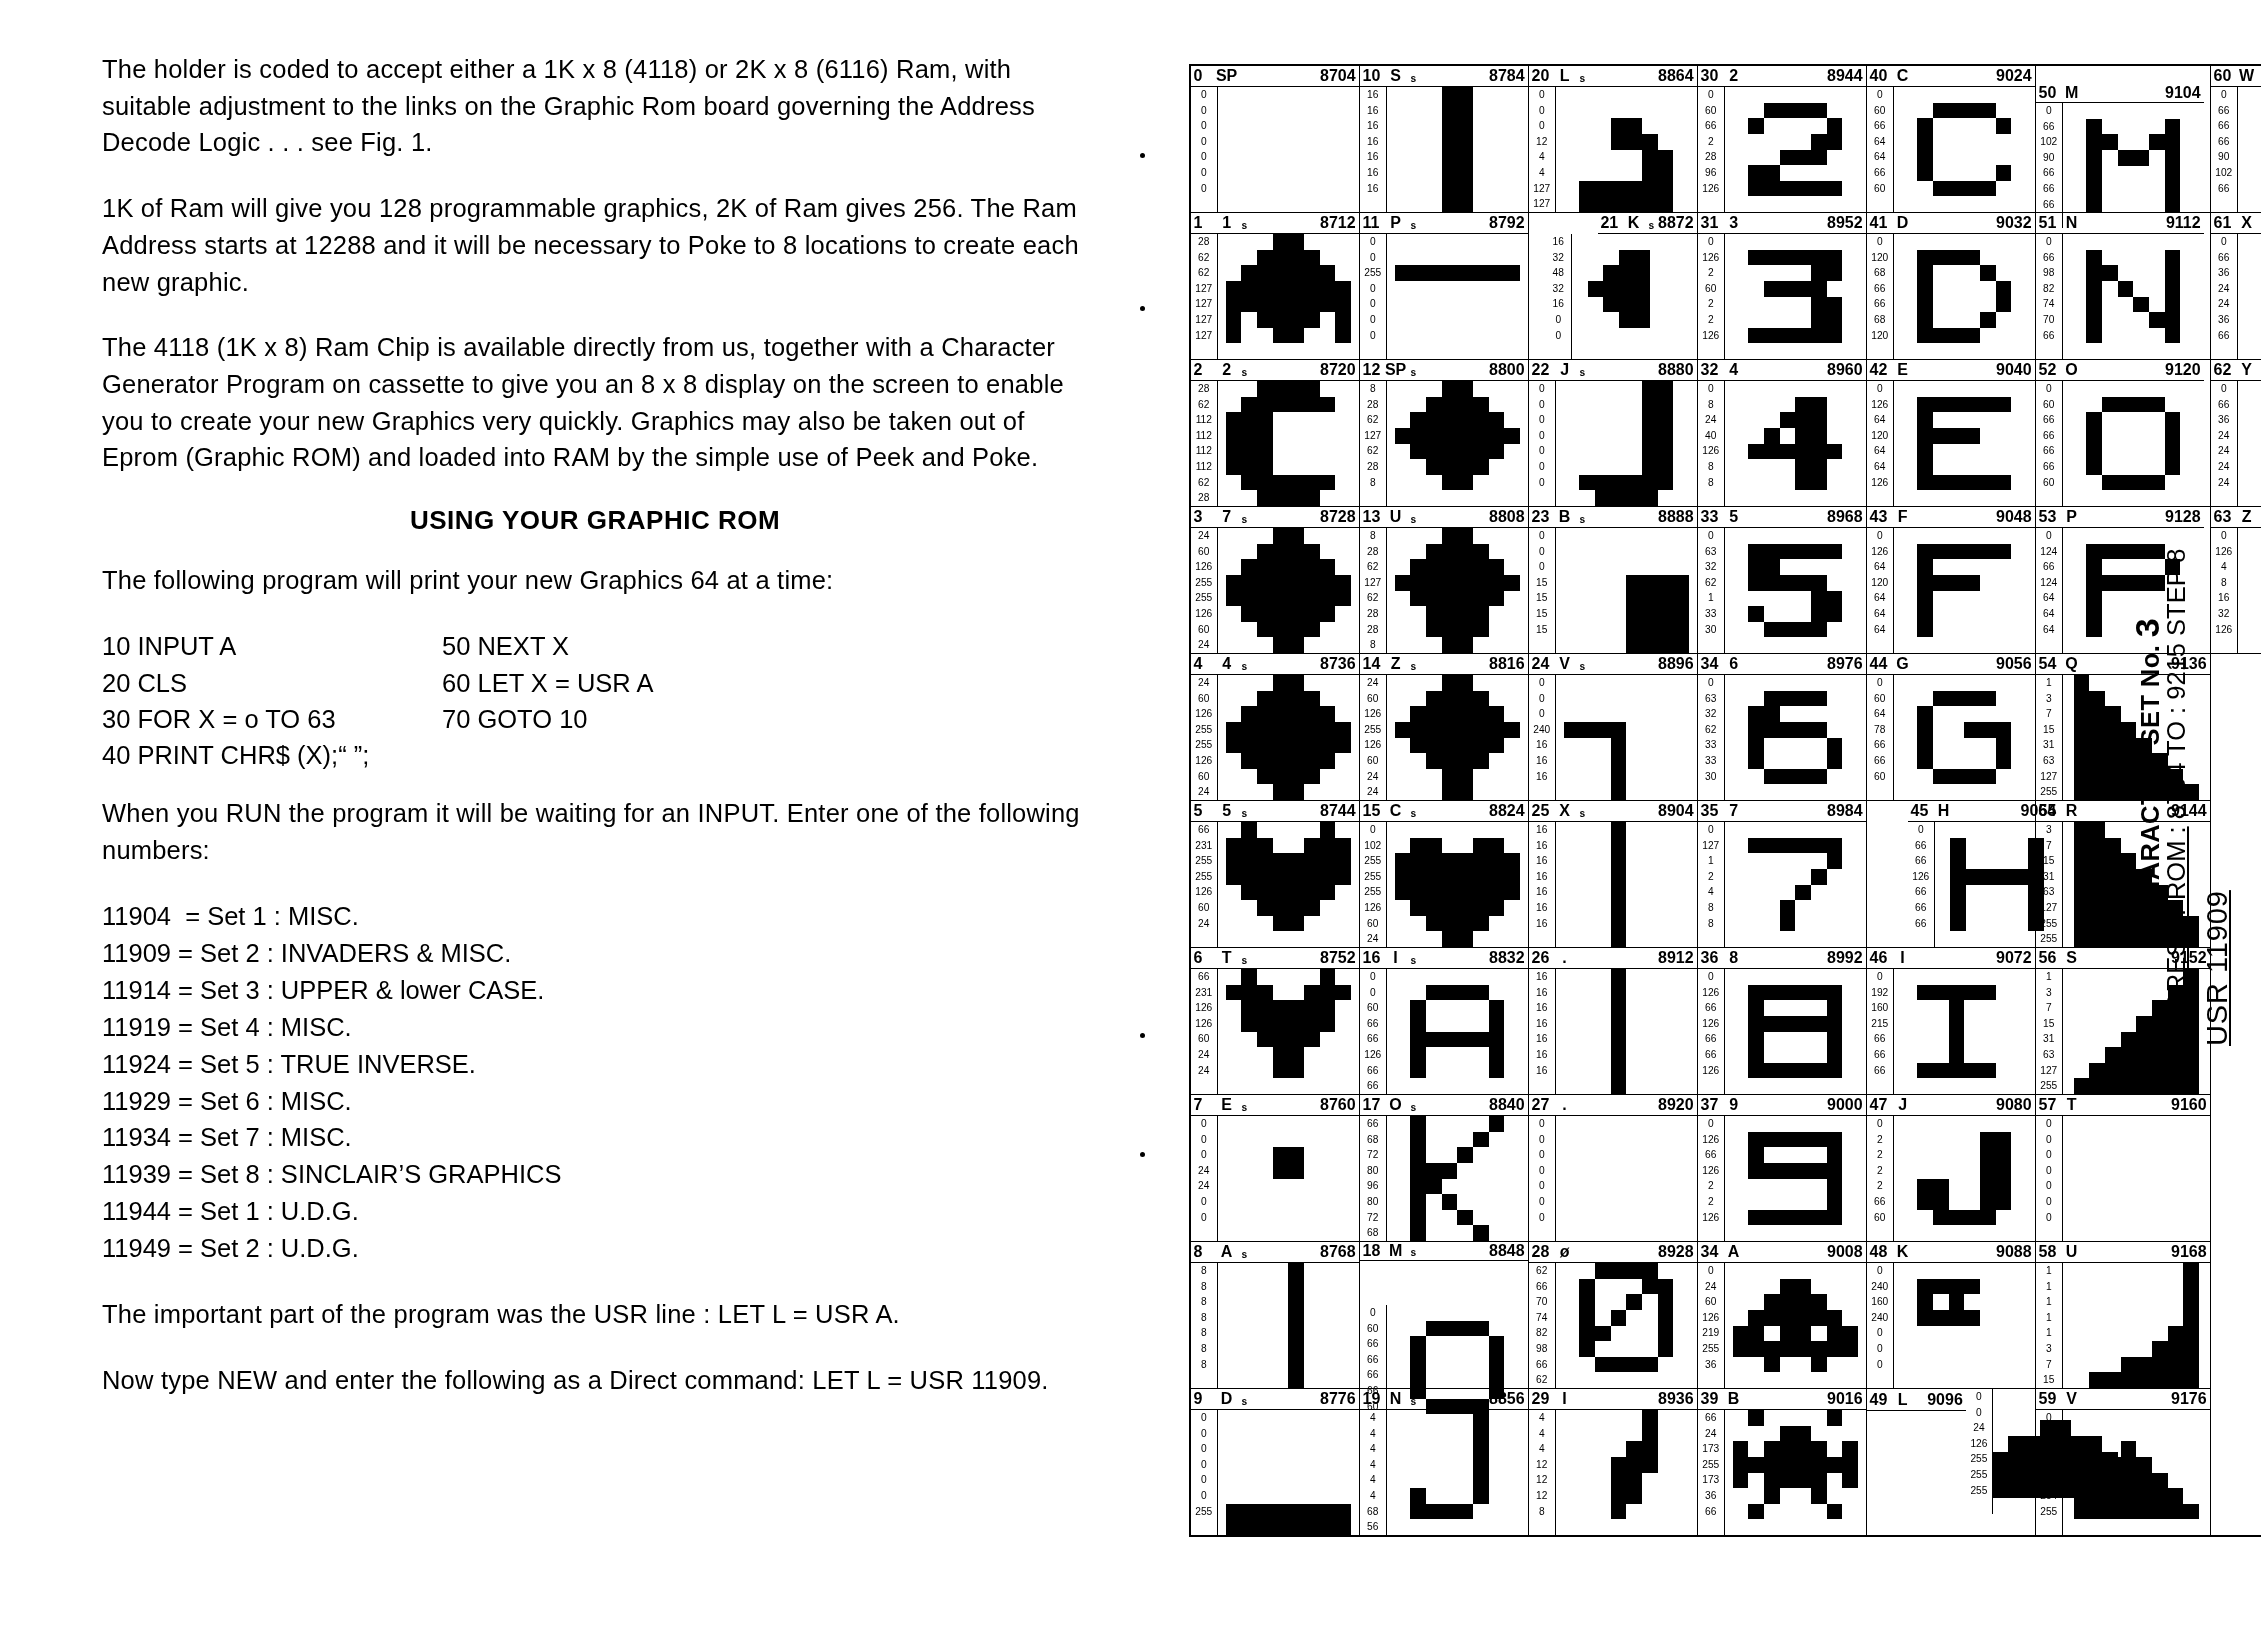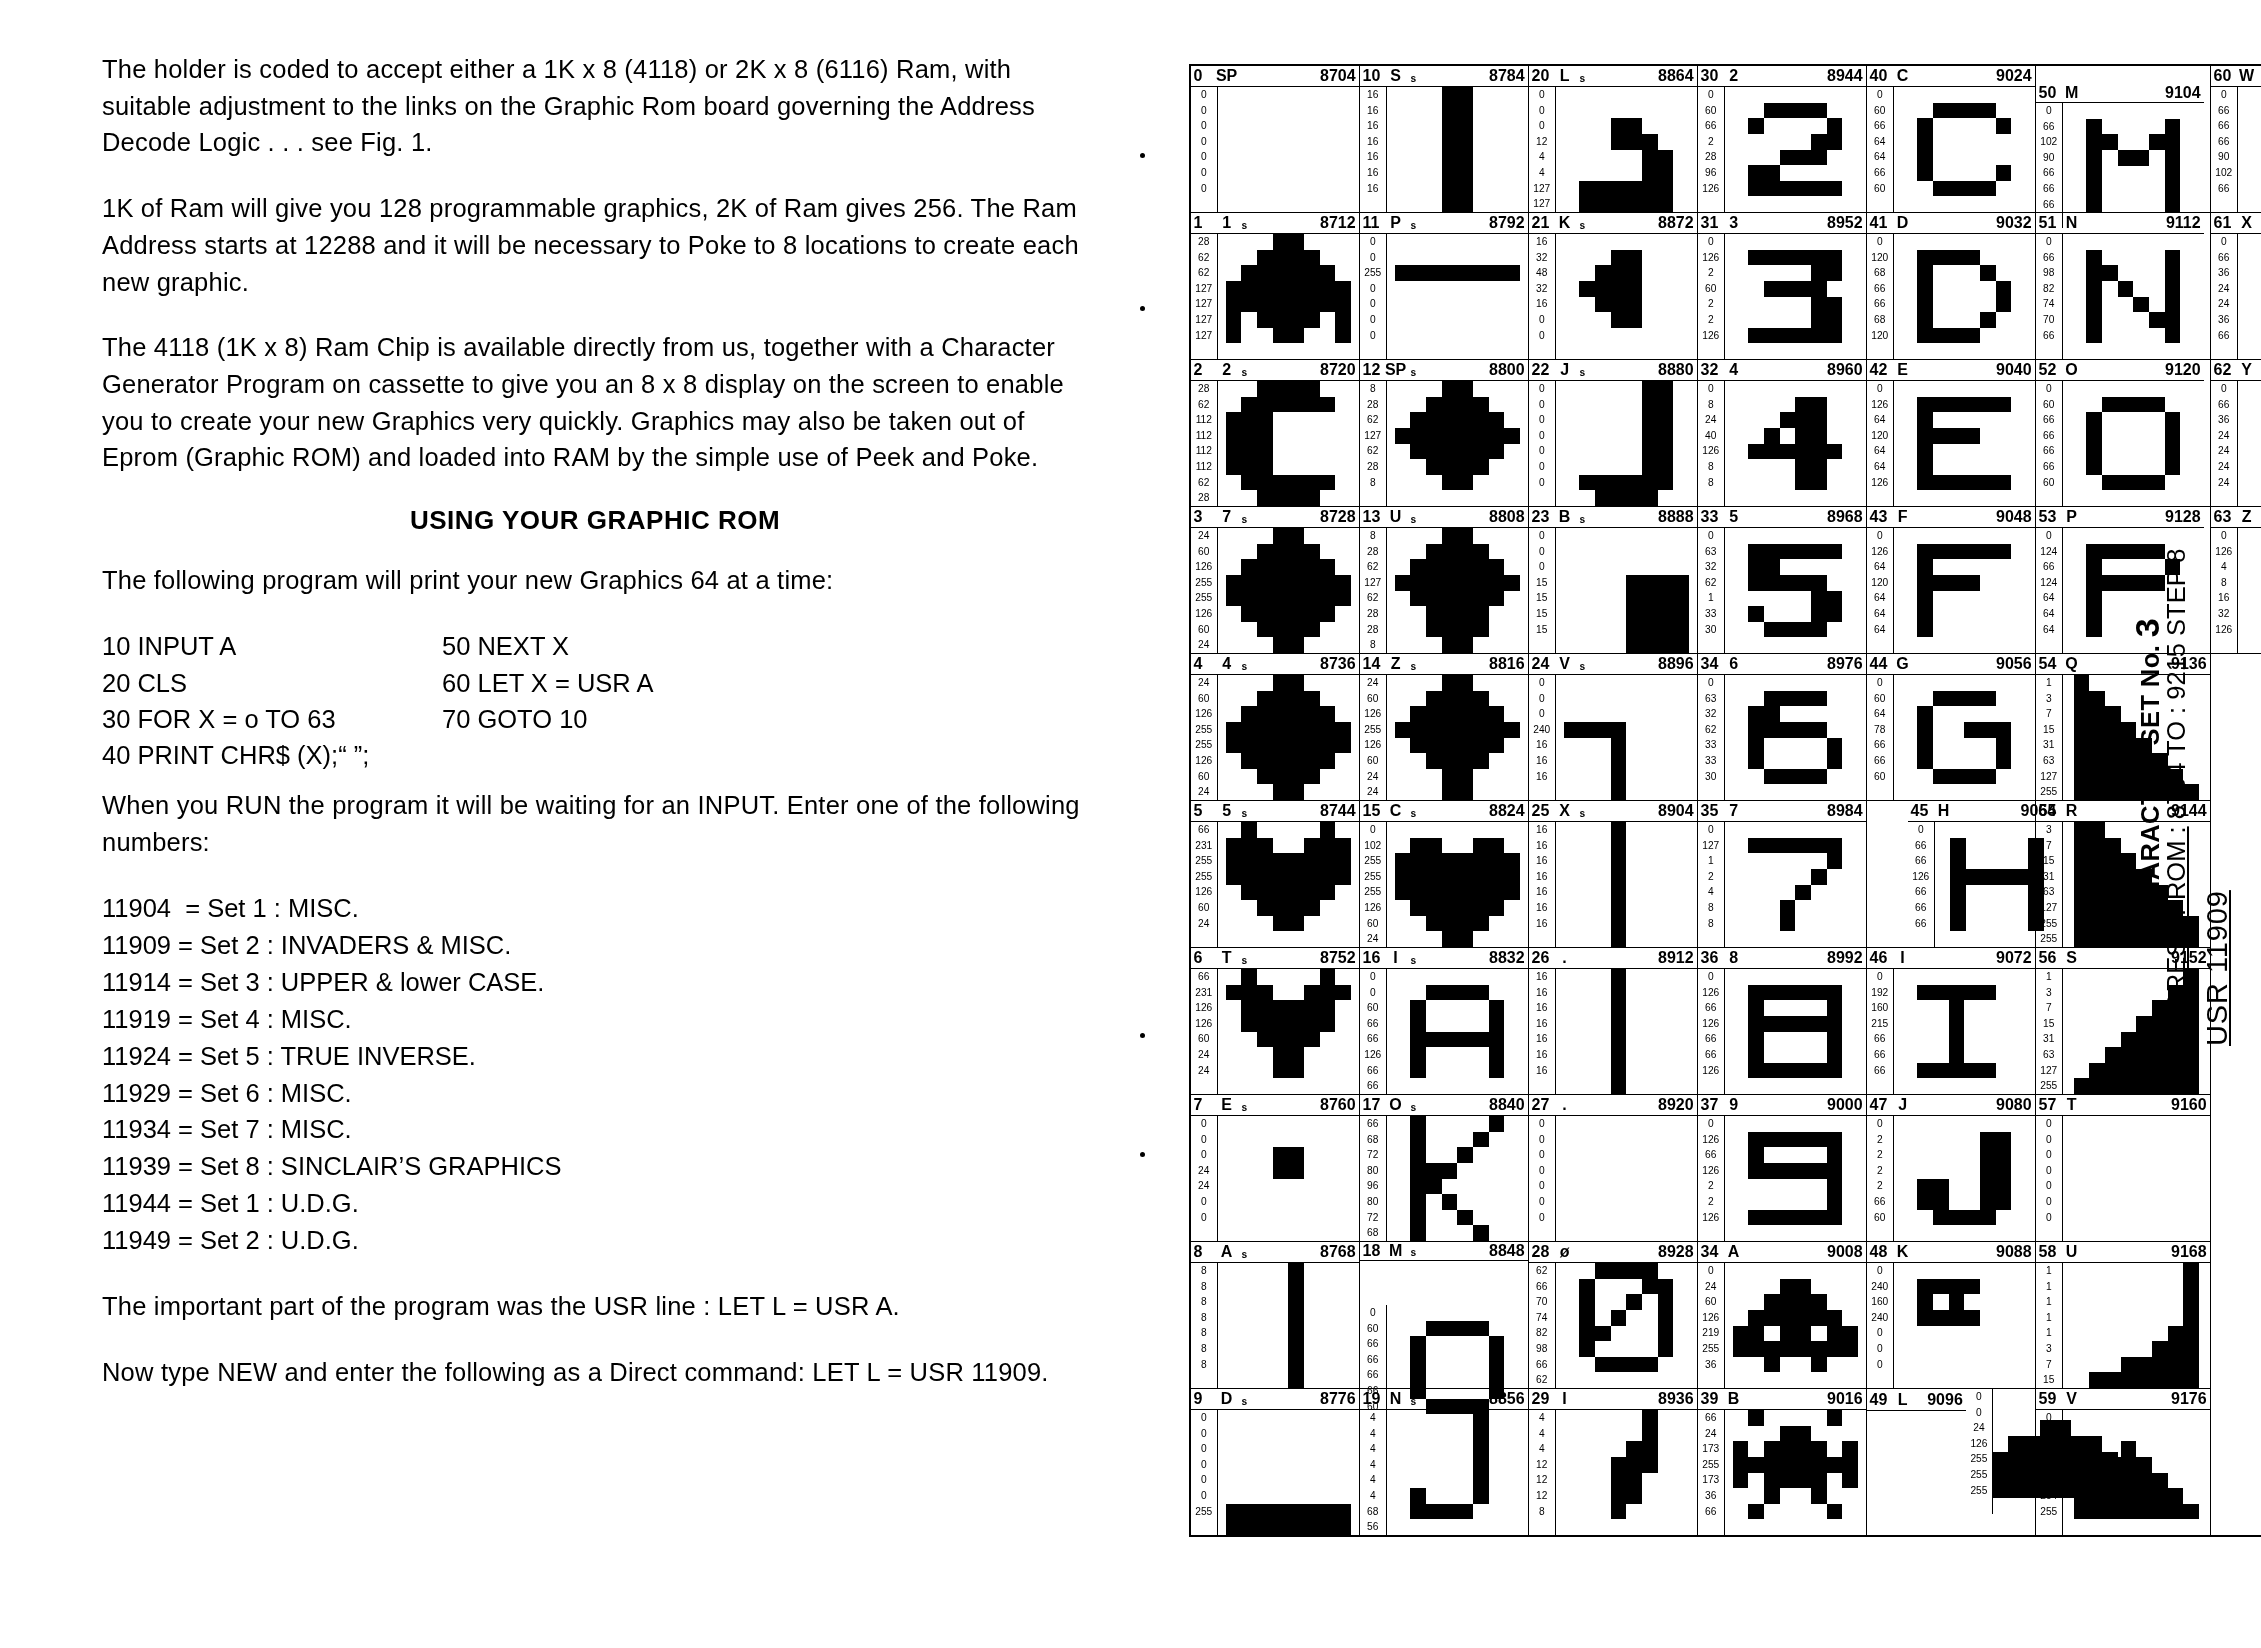--- a/index.html
+++ b/index.html
@@ -69,21 +69,21 @@
         <div>30 FOR X = o TO 63</div>
         <div>40 PRINT CHR$ (X);“ ”;</div>
       </div>
       <div class="prog-col b">
         <div>50 NEXT X</div>
         <div>60 LET X = USR A</div>
         <div>70 GOTO 10</div>
       </div>
     </div>
 
-    <p class="para" style="margin-top:14px">When you RUN the program it will be waiting for an INPUT. Enter one of the following numbers:</p>
+    <p class="para" style="margin-top:22px">When you RUN the program it will be waiting for an INPUT. Enter one of the following numbers:</p>
 
     <div class="setlist">
       <div>11904  = Set 1 : MISC.</div>
       <div>11909 = Set 2 : INVADERS &amp; MISC.</div>
       <div>11914 = Set 3 : UPPER &amp; lower CASE.</div>
       <div>11919 = Set 4 : MISC.</div>
       <div>11924 = Set 5 : TRUE INVERSE.</div>
       <div>11929 = Set 6 : MISC.</div>
       <div>11934 = Set 7 : MISC.</div>
       <div>11939 = Set 8 : SINCLAIR’S GRAPHICS</div>
@@ -867,21 +867,21 @@
                         <i></i>
                         <i></i>
                       </div>
                     </div>
                   </div>
                 </div>
               </div>
             </td>
             <td>
               <div class="cellgrp">
-                <div style="display: flex; flex-direction: column; width: 100%;">
+                <div style="display: flex; flex-direction: column; width: 100%; align-items: flex-end;">
                   <div class="hdr">
                     <span class="num">21</span>
                     <span class="chr">K</span>
                     <span class="sq">s</span>
                     <span class="addr">8872</span>
                   </div>
                   <div class="body">
                     <div class="nums">
                       <span>16</span>
                       <span>32</span>

